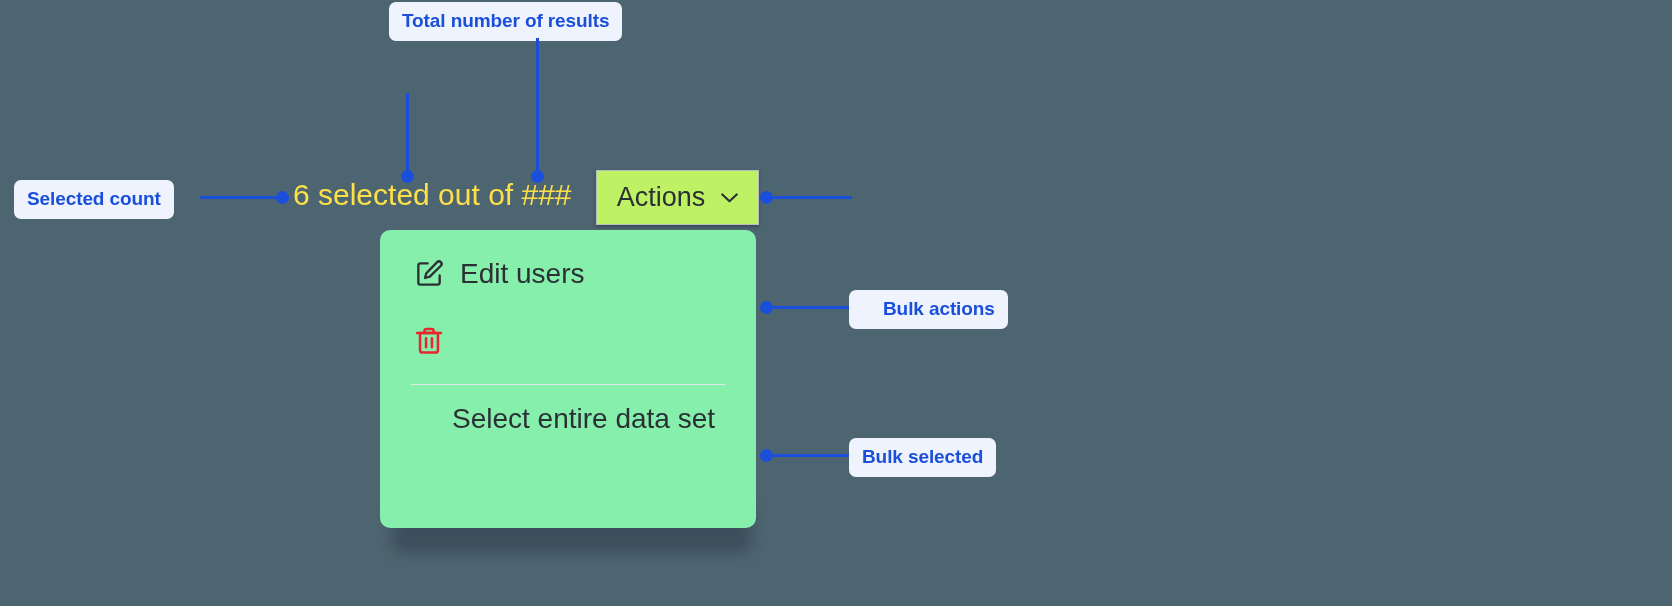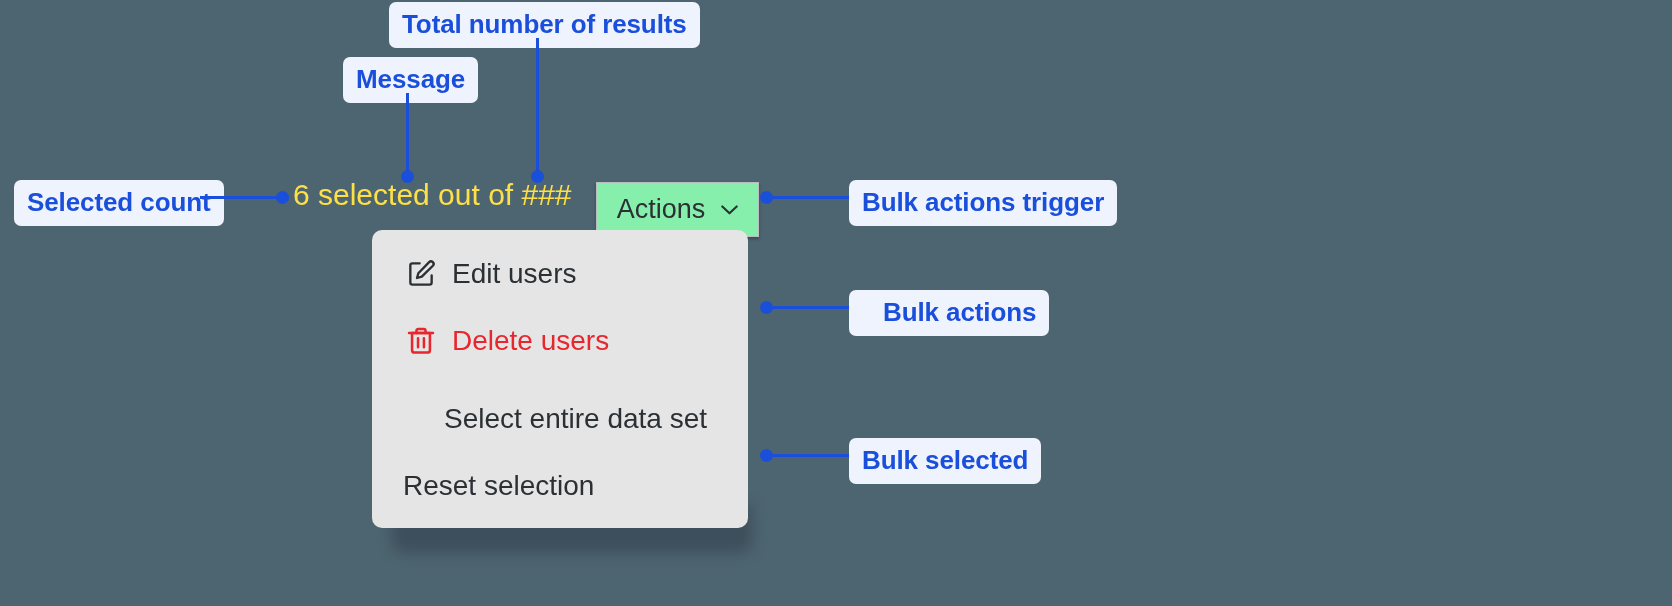--- a/index.html
+++ b/index.html
@@ -21,21 +21,21 @@
     height: 606px;
   }
 
   
   .anno {
     position: absolute;
     background: #eef3fe;
     color: #1a56db;
     color: #1a4fdb;
     border-radius: 7px;
-    font-size: 26px;
+    font-size: 19px;
     font-weight: 700;
     letter-spacing: -0.1px;
     line-height: 1;
     padding: 9px 13px 11px 13px;
     white-space: nowrap;
     box-sizing: border-box;
   }
 
   
   .conn-h {
@@ -66,31 +66,30 @@
     line-height: 1;
     white-space: nowrap;
   }
 
   .actions-btn {
     position: absolute;
     left: 596px;
     top: 170px;
     width: 163px;
     height: 55px;
-    background: #86efac;
+    background: #bef264;
     border: 1px solid #b9bdc2;
     border-radius: 0;
     box-shadow: 0 2px 3px rgba(20,25,35,0.35);
     display: flex;
     align-items: center;
     justify-content: center;
     gap: 16px;
     box-sizing: border-box;
     cursor: pointer;
-    margin-top: 12px;
   }
   .actions-btn .label {
     font-size: 27px;
     color: #2b3034;
     line-height: 1;
   }
   .chev {
     display: block;
     width: 17px;
     height: 10px;
@@ -102,25 +101,25 @@
     top: 505px;
     width: 360px;
     height: 48px;
     border-radius: 0 0 12px 12px;
     background: rgba(25,28,45,0.30);
     filter: blur(7px);
   }
 
   .menu {
     position: absolute;
-    left: 372px;
+    left: 380px;
     top: 230px;
     width: 376px;
     height: 298px;
-    background: #e5e5e5;
+    background: #86efac;
     border-radius: 10px;
     box-sizing: border-box;
     overflow: hidden;
   }
 
   .menu-item {
     position: absolute;
     left: 0;
     width: 100%;
     height: 67px;
@@ -190,50 +189,44 @@
 
     <div class="menu-item danger" style="top:77px;">
       <span class="mi-icon">
         <svg width="30" height="32" viewBox="0 0 22 24" fill="none" xmlns="http://www.w3.org/2000/svg" aria-hidden="true">
           <path d="M2 6h18" stroke="#e8262d" stroke-width="1.9" stroke-linecap="round"></path>
           <path d="M7.6 6V4.3c0-.7.6-1.3 1.3-1.3h4.2c.7 0 1.3.6 1.3 1.3V6" stroke="#e8262d" stroke-width="1.9" stroke-linecap="round" stroke-linejoin="round"></path>
           <path d="M4.3 6h13.4v12.9c0 1-.8 1.8-1.8 1.8H6.1c-1 0-1.8-.8-1.8-1.8V6Z" stroke="#e8262d" stroke-width="1.9" stroke-linejoin="round"></path>
           <path d="M8.8 10v6.6M13.2 10v6.6" stroke="#e8262d" stroke-width="1.9" stroke-linecap="round"></path>
         </svg>
       </span>
-      <span class="mi-label">Delete users</span>
     </div>
 
     <div class="menu-divider"></div>
 
     <div class="menu-item no-icon" style="top:155px;justify-content:center;">
       <span class="mi-label">Select entire data set</span>
     </div>
 
-    <div class="menu-item no-icon" style="top:222px;">
-      <span class="mi-label">Reset selection</span>
-    </div>
 
   </div>
 
   <div class="anno" style="left:389px; top:2px;">Total number of results</div>
   <div class="conn-v" style="left:536px; top:38px; height:143px;"></div>
   <div class="dot" style="left:531px; top:170px;"></div>
 
-  <div class="anno" style="left:343px; top:57px;">Message</div>
   <div class="conn-v" style="left:406px; top:93px; height:88px;"></div>
   <div class="dot" style="left:401px; top:170px;"></div>
 
   <div class="anno" style="left:2px; top:180px;margin-left:12px;">Selected count</div>
   <div class="conn-h" style="left:200px; top:196px; width:89px;"></div>
   <div class="dot" style="left:276px; top:191px;"></div>
 
   <div class="dot" style="left:760px; top:191px;"></div>
   <div class="conn-h" style="left:766px; top:196px; width:86px;"></div>
-  <div class="anno" style="left:849px; top:180px;">Bulk actions trigger</div>
 
   <div class="dot" style="left:760px; top:301px;"></div>
   <div class="conn-h" style="left:766px; top:306px; width:86px;"></div>
   <div class="anno" style="left:849px; top:290px;padding-left:34px;">Bulk actions</div>
 
   <div class="dot" style="left:760px; top:449px;"></div>
   <div class="conn-h" style="left:766px; top:454px; width:86px;"></div>
   <div class="anno" style="left:849px; top:438px;">Bulk selected</div>
 
 </div>

